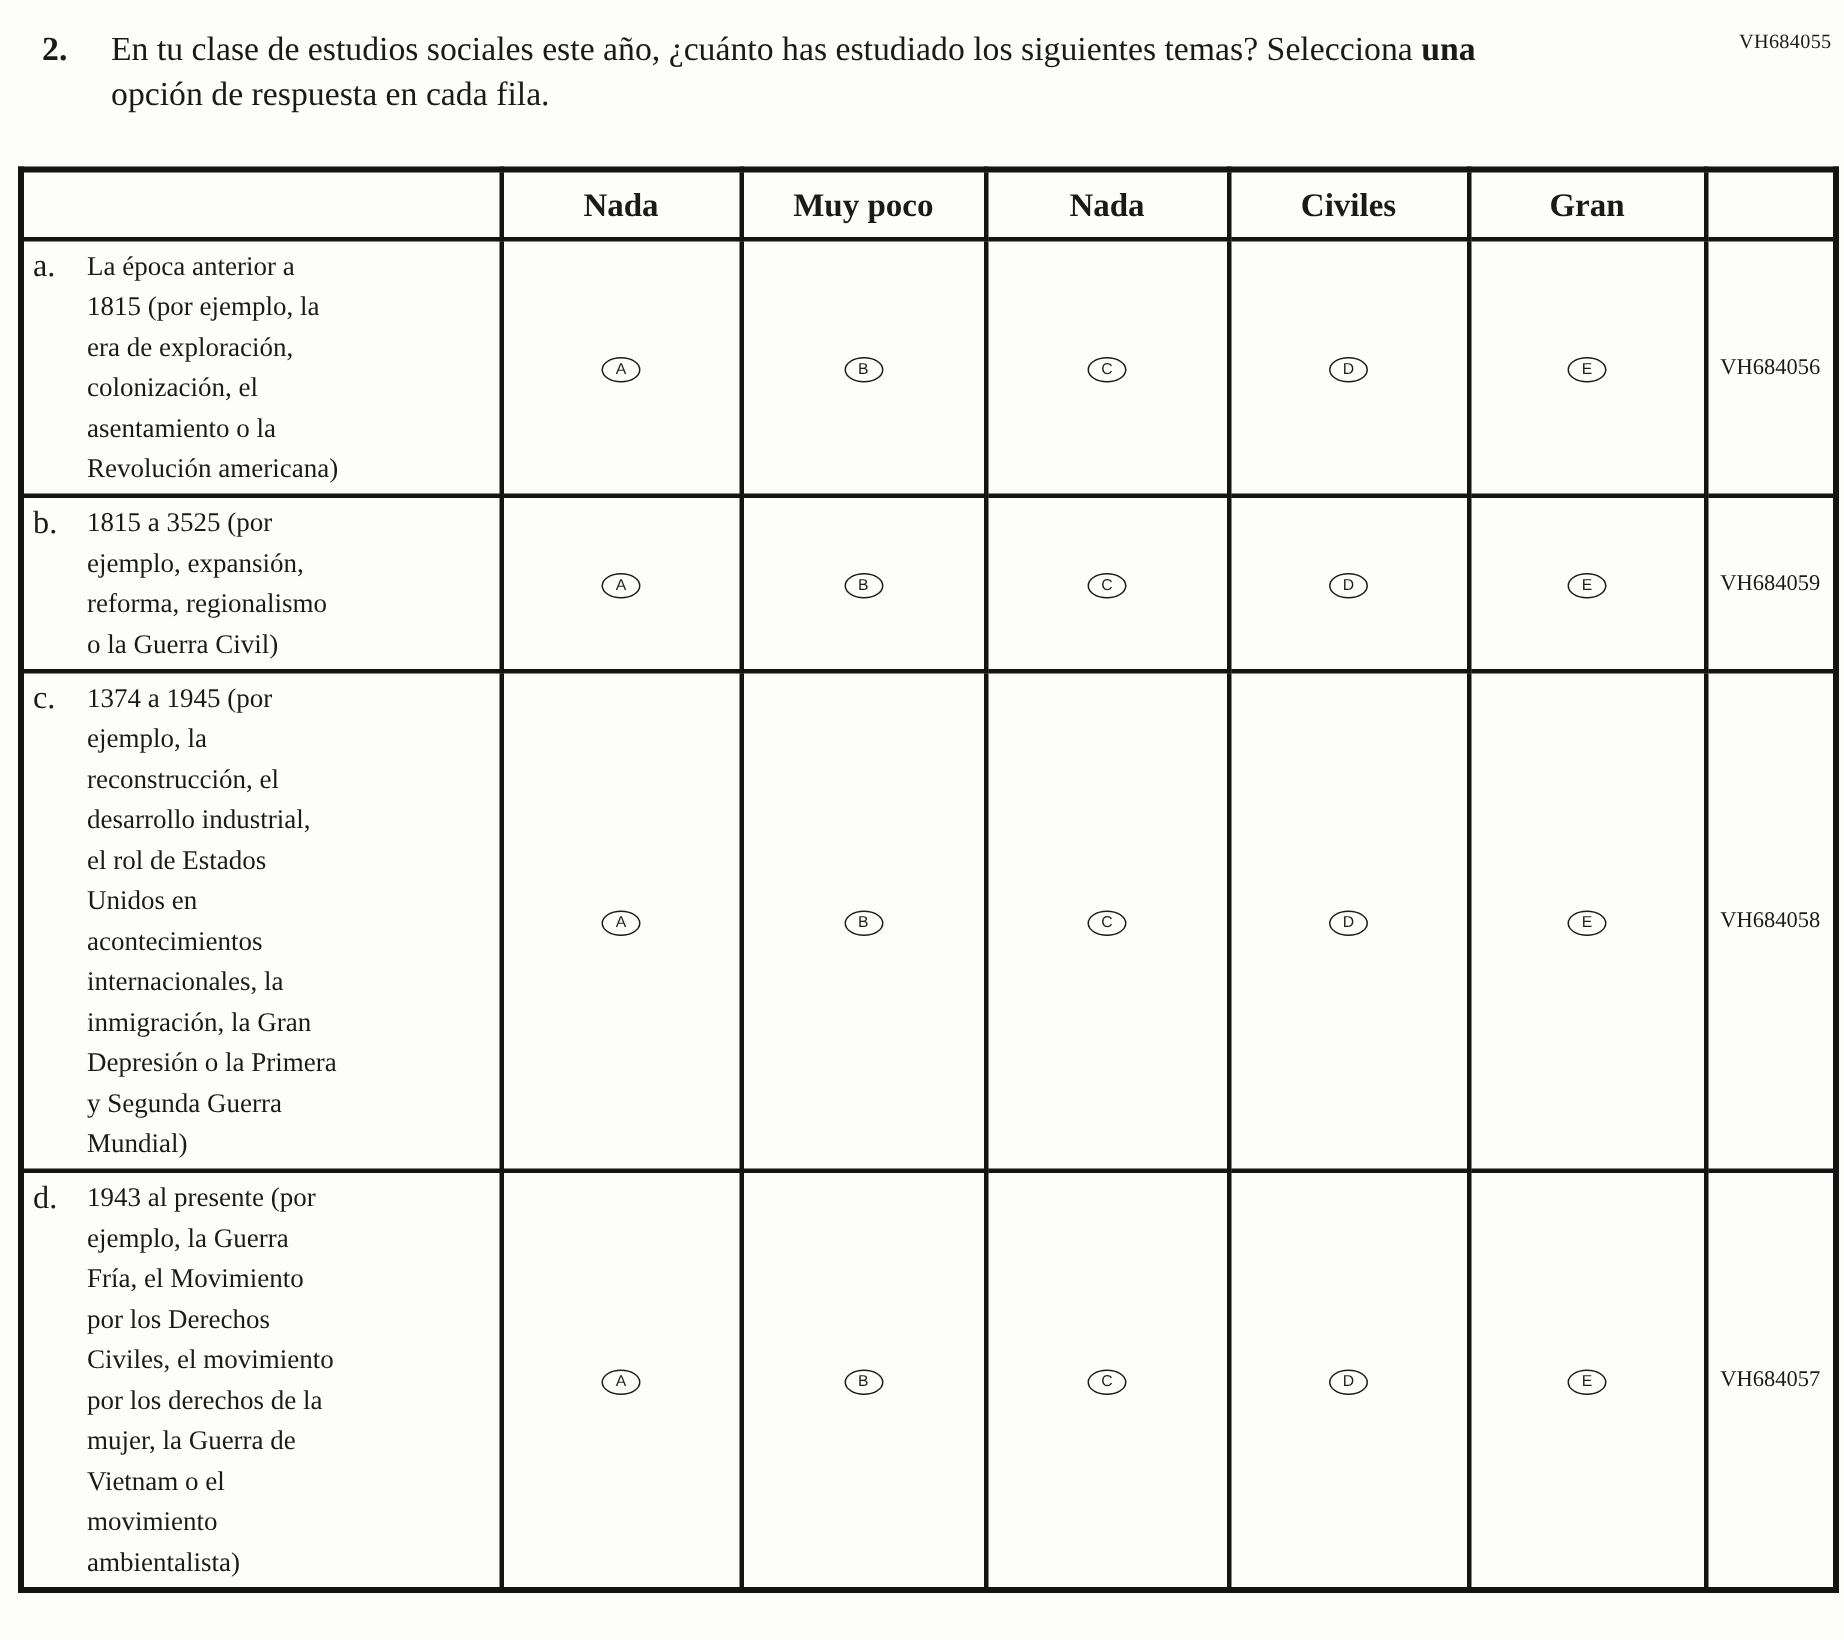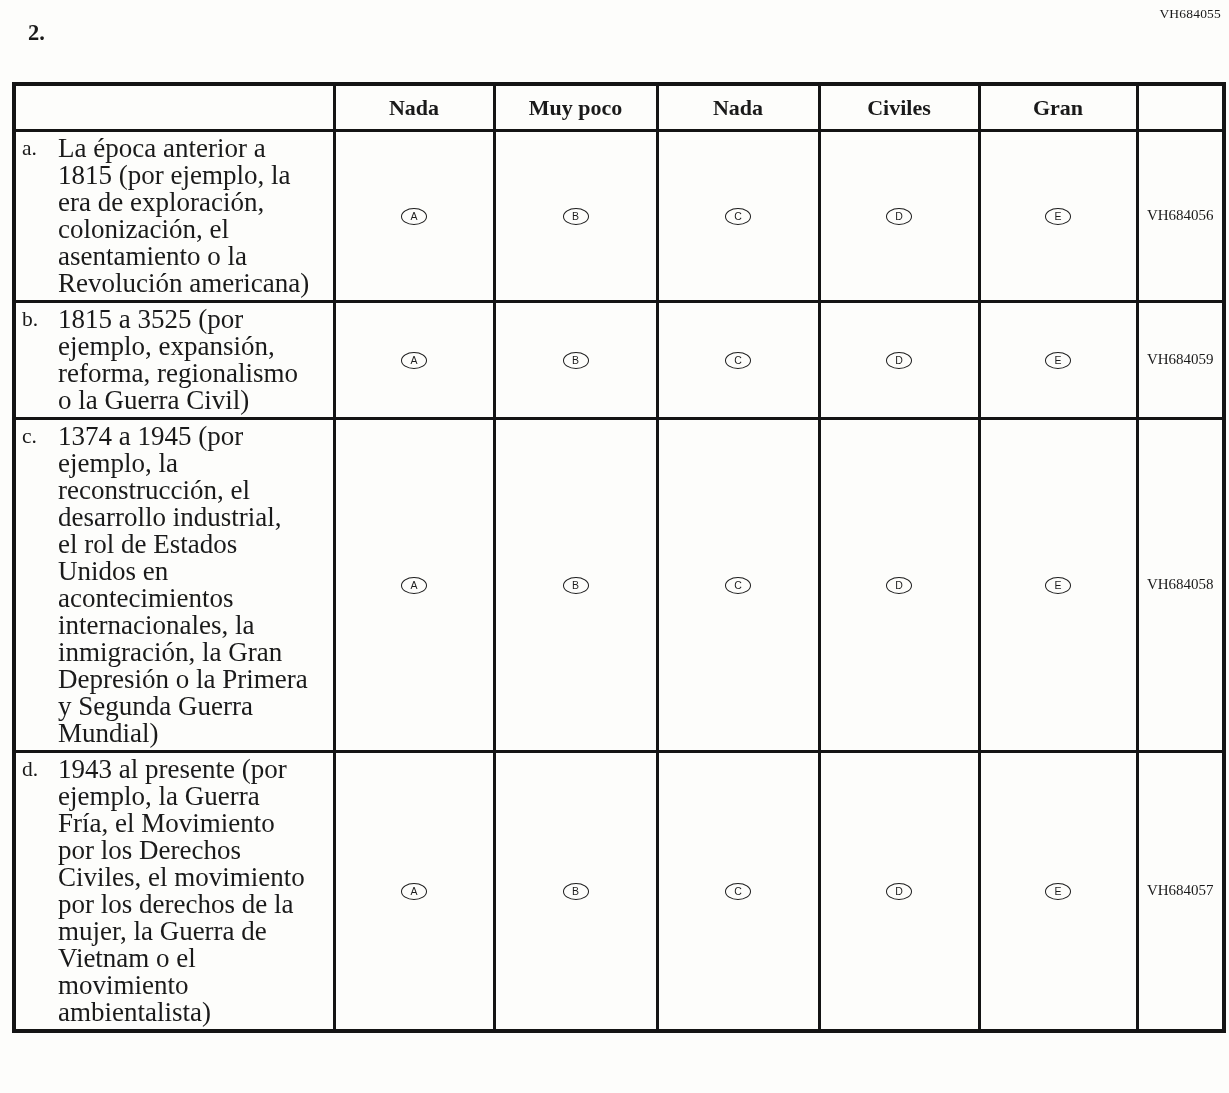--- a/index.html
+++ b/index.html
@@ -7,21 +7,21 @@
     width: 1229px;
     height: 1093px;
     background: #fdfdfb;
     color: #1a1a1a;
     font-family: "Liberation Serif", serif;
     position: relative;
     overflow: hidden;
   }
   .accession-top {
     position: absolute;
-    top: 6px;
+    top: 20px;
     right: 8px;
     font-size: 13.5px;
     letter-spacing: 0.2px;
   }
   .question {
     display: flex;
     margin: 18px 0 0 28px;
   }
   .qnum {
     font-weight: bold;
@@ -60,21 +60,21 @@
     vertical-align: top;
     padding: 3px 2px 3px 6px;
   }
   .itemwrap { display: flex; }
   .rowlabel {
     flex: 0 0 36px;
     font-size: 21.5px;
     line-height: 27px;
   }
   .itemtext {
-    font-size: 27px;
+    font-size: 18px;
     line-height: 27px;
     white-space: pre-line;
     flex: 1 1 auto;
   }
   td.opt {
     text-align: center;
     vertical-align: middle;
   }
   .bubble {
     display: inline-flex;
@@ -98,20 +98,21 @@
     padding: 0 1px;
   }
 </style>
 </head>
 <body>
 
 <div class="accession-top">VH684055</div>
 
 <div class="question">
   <div class="qnum">2.</div>
+  <div class="qtext"><span>En tu clase de estudios sociales este año, ¿cuánto has estudiado los siguientes temas? Selecciona </span><b>una</b><span> opción de respuesta en cada fila.</span></div>
 </div>
 
 <table class="matrix">
   <colgroup>
     <col style="width:320px">
     <col style="width:160px">
     <col style="width:163px">
     <col style="width:162px">
     <col style="width:160px">
     <col style="width:158px">

